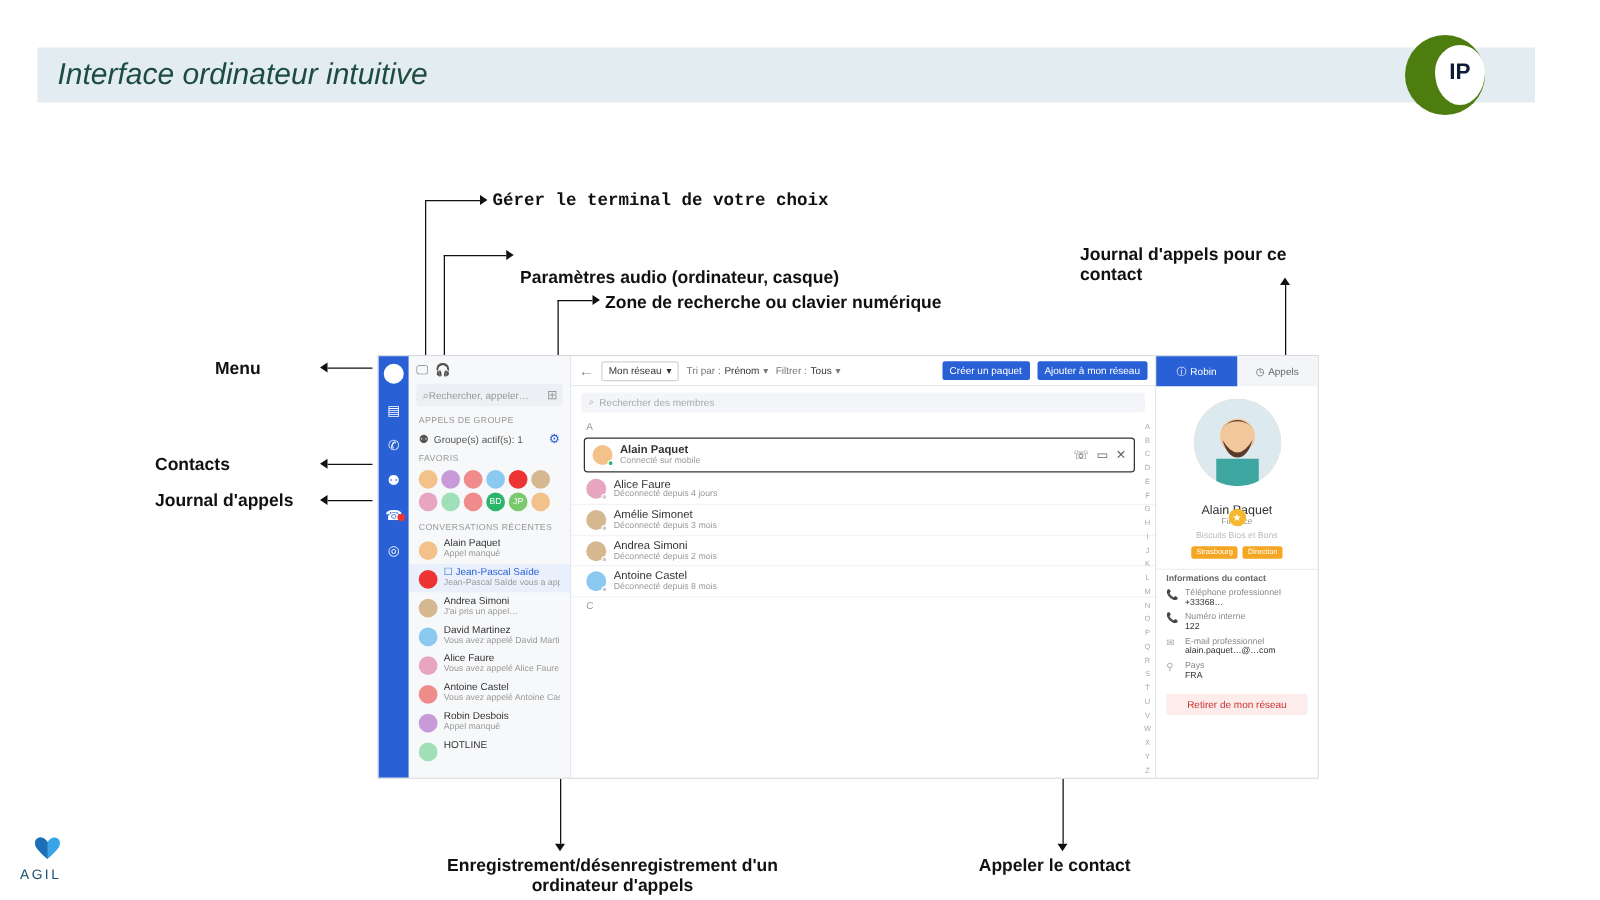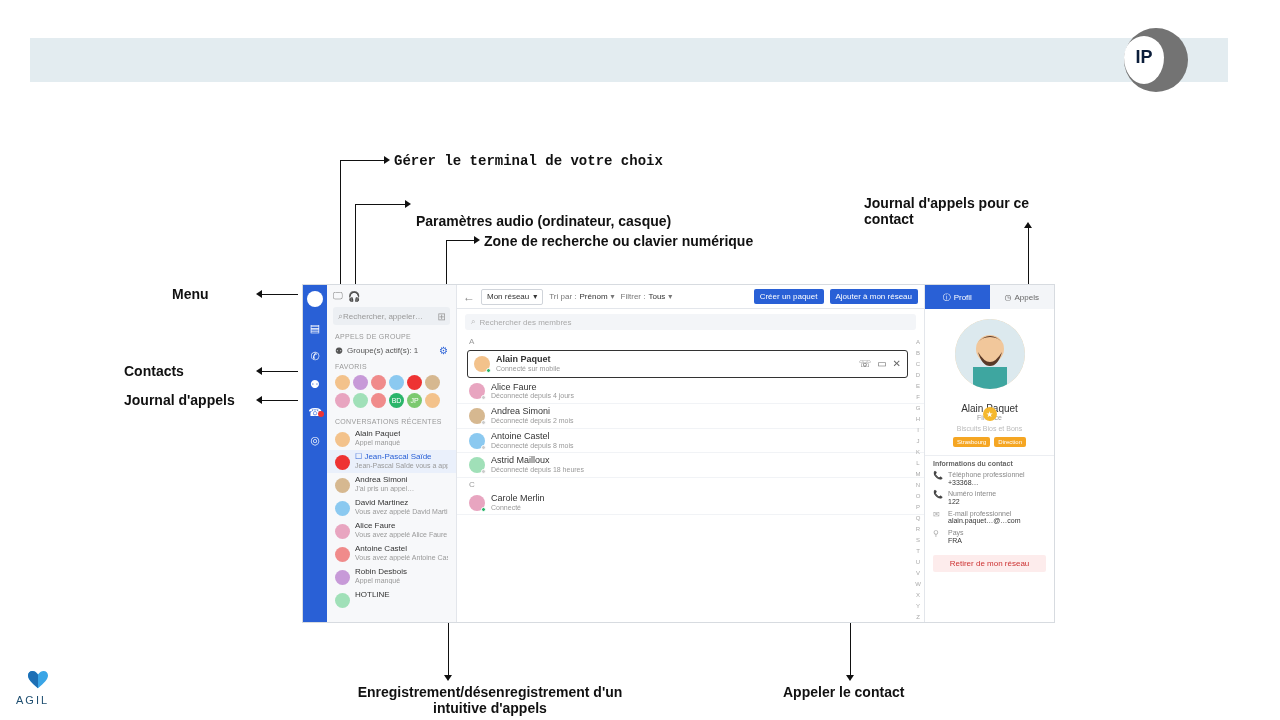--- a/index.html
+++ b/index.html
@@ -4,21 +4,21 @@
 <style>
   * { margin: 0; padding: 0; box-sizing: border-box; font-family: Arial, sans-serif; }
   body { width: 1280px; height: 720px; background: #fff; position: relative; overflow: hidden; }
 
   
   .title-bar { position: absolute; left: 30px; top: 38px; width: 1198px; height: 44px; background: #e3ecf0; display: flex; align-items: center; padding-left: 10px; }
   .title-bold { font-weight: bold; font-size: 24px; color: #1d4d3f; }
   .title-italic { font-style: italic; font-size: 24px; color: #1d4d3f; margin-left: 6px; }
 
   
-  .ip-badge { position: absolute; right: 92px; top: 28px; width: 64px; height: 64px; border-radius: 50%; background: #737373; display: flex; align-items: center; justify-content: flex-start; }
+  .ip-badge { position: absolute; right: 92px; top: 28px; width: 64px; height: 64px; border-radius: 50%; background: #4d7c0f; display: flex; align-items: center; justify-content: flex-end; }
   .ip-badge-inner { width: 40px; height: 48px; background: #fff; border-radius: 50% 50% 50% 50% / 45% 45% 55% 55%; display: flex; align-items: center; justify-content: center; position: relative; }
   .ip-text { font-weight: bold; font-size: 18px; color: #0b1d3a; margin-top: -6px; }
 
   
   .annot { position: absolute; font-size: 14px; font-weight: bold; color: #111; }
   .arrow-line { position: absolute; background: #111; }
   .arrow-head { position: absolute; width: 0; height: 0; }
 
   
   .app { position: absolute; left: 302px; top: 284px; width: 753px; height: 339px; background: #f0f2f5; border: 1px solid #d7dbe0; display: flex; font-size: 9px; color: #333; }
@@ -92,35 +92,36 @@
   
   .av-a { background: #f3c28b; } .av-b { background: #c79ad8; } .av-c { background: #f08b8b; }
   .av-d { background: #8bc9f0; } .av-e { background: #a0e0b8; } .av-f { background: #e8a5c0; }
   .av-g { background: #d6b890; } .av-h { background: #e33; } .av-bd { background: #2ab56a; color:#fff; display:flex;align-items:center;justify-content:center;font-size:7px; }
   .av-jp { background: #7bc96f; color:#fff; display:flex;align-items:center;justify-content:center;font-size:7px; }
 </style>
 </head>
 <body>
 
 <div class="title-bar">
+  <span class="title-italic">Interface ordinateur intuitive</span>
 </div>
 <div class="ip-badge">
   <div class="ip-badge-inner">
       <span class="ip-text">IP</span>
     </div>
 </div>
 
 <div class="annot" style="left:394px; top:153px;font-family:Liberation Mono, monospace;">Gérer le terminal de votre choix</div>
 <div class="annot" style="left:416px; top:197px;margin-top:16px;">Paramètres audio (ordinateur, casque)</div>
 <div class="annot" style="left:484px; top:233px;">Zone de recherche ou clavier numérique</div>
 <div class="annot" style="left:864px; top:195px; width:180px;">Journal d'appels pour ce contact</div>
 <div class="annot" style="left:172px; top:286px;">Menu</div>
 <div class="annot" style="left:124px; top:363px;">Contacts</div>
 <div class="annot" style="left:124px; top:392px;">Journal d'appels</div>
-<div class="annot" style="left:330px; top:684px; width:320px; text-align:center;">Enregistrement/désenregistrement d'un intuitive d'appels</div>
+<div class="annot" style="left:330px; top:684px; width:320px; text-align:center;">Enregistrement/désenregistrement d'un ordinateur d'appels</div>
 <div class="annot" style="left:783px; top:684px;">Appeler le contact</div>
 
 <div class="arrow-line" style="left:340px; top:160px; width:1px; height:130px;"></div>
 <div class="arrow-line" style="left:340px; top:160px; width:44px; height:1px;"></div>
 <div class="arrow-head" style="left:384px; top:156px; border-left:6px solid #111; border-top:4px solid transparent; border-bottom:4px solid transparent;"></div>
 
 <div class="arrow-line" style="left:355px; top:204px; width:1px; height:86px;"></div>
 <div class="arrow-line" style="left:355px; top:204px; width:50px; height:1px;"></div>
 <div class="arrow-head" style="left:405px; top:200px; border-left:6px solid #111; border-top:4px solid transparent; border-bottom:4px solid transparent;"></div>
 
@@ -331,63 +332,52 @@
       <div class="mp-row-text">
               <div class="mp-row-name">Alice Faure</div>
       <div class="mp-row-sub">Déconnecté depuis 4 jours</div>
             </div>
           </div>
           <div class="mp-row">
             <div class="mp-row-avatar av-g">
         <div class="mp-presence" style="background:#ccc"></div>
             </div>
       <div class="mp-row-text">
+              <div class="mp-row-name">Amélie Simonet</div>
+      <div class="mp-row-sub">Déconnecté depuis 3 mois</div>
+            </div>
+          </div>
+          <div class="mp-row">
+            <div class="mp-row-avatar av-g">
+        <div class="mp-presence" style="background:#ccc"></div>
+            </div>
+      <div class="mp-row-text">
               <div class="mp-row-name">Andrea Simoni</div>
       <div class="mp-row-sub">Déconnecté depuis 2 mois</div>
             </div>
           </div>
           <div class="mp-row">
             <div class="mp-row-avatar av-d">
         <div class="mp-presence" style="background:#ccc"></div>
             </div>
       <div class="mp-row-text">
               <div class="mp-row-name">Antoine Castel</div>
       <div class="mp-row-sub">Déconnecté depuis 8 mois</div>
             </div>
           </div>
-          <div class="mp-row">
-            <div class="mp-row-avatar av-e">
-        <div class="mp-presence" style="background:#ccc"></div>
-            </div>
-      <div class="mp-row-text">
-              <div class="mp-row-name">Astrid Mailloux</div>
-      <div class="mp-row-sub">Déconnecté depuis 18 heures</div>
-            </div>
-          </div>
         </div>
       <div class="mp-section-letter">C</div>
-      <div id="rows-c">
-          <div class="mp-row">
-            <div class="mp-row-avatar av-f">
-        <div class="mp-presence" style="background:#2ab56a"></div>
-            </div>
-      <div class="mp-row-text">
-              <div class="mp-row-name">Carole Merlin</div>
-      <div class="mp-row-sub">Connecté</div>
-            </div>
-          </div>
-        </div>
     </div>
   </div>
 
   <div class="right-panel">
     <div class="rp-tabs">
       <div class="rp-tab active">
           <span>ⓘ</span>
-          <span>Profil</span>
+          <span>Robin</span>
         </div>
       <div class="rp-tab inactive">
           <span>◷</span>
           <span>Appels</span>
         </div>
     </div>
     <div style="position:relative;">
       <div class="rp-avatar-big">
         <svg viewBox="0 0 70 70" width="70" height="70">
             <circle cx="35" cy="35" r="35" fill="#dce9ee"></circle>

